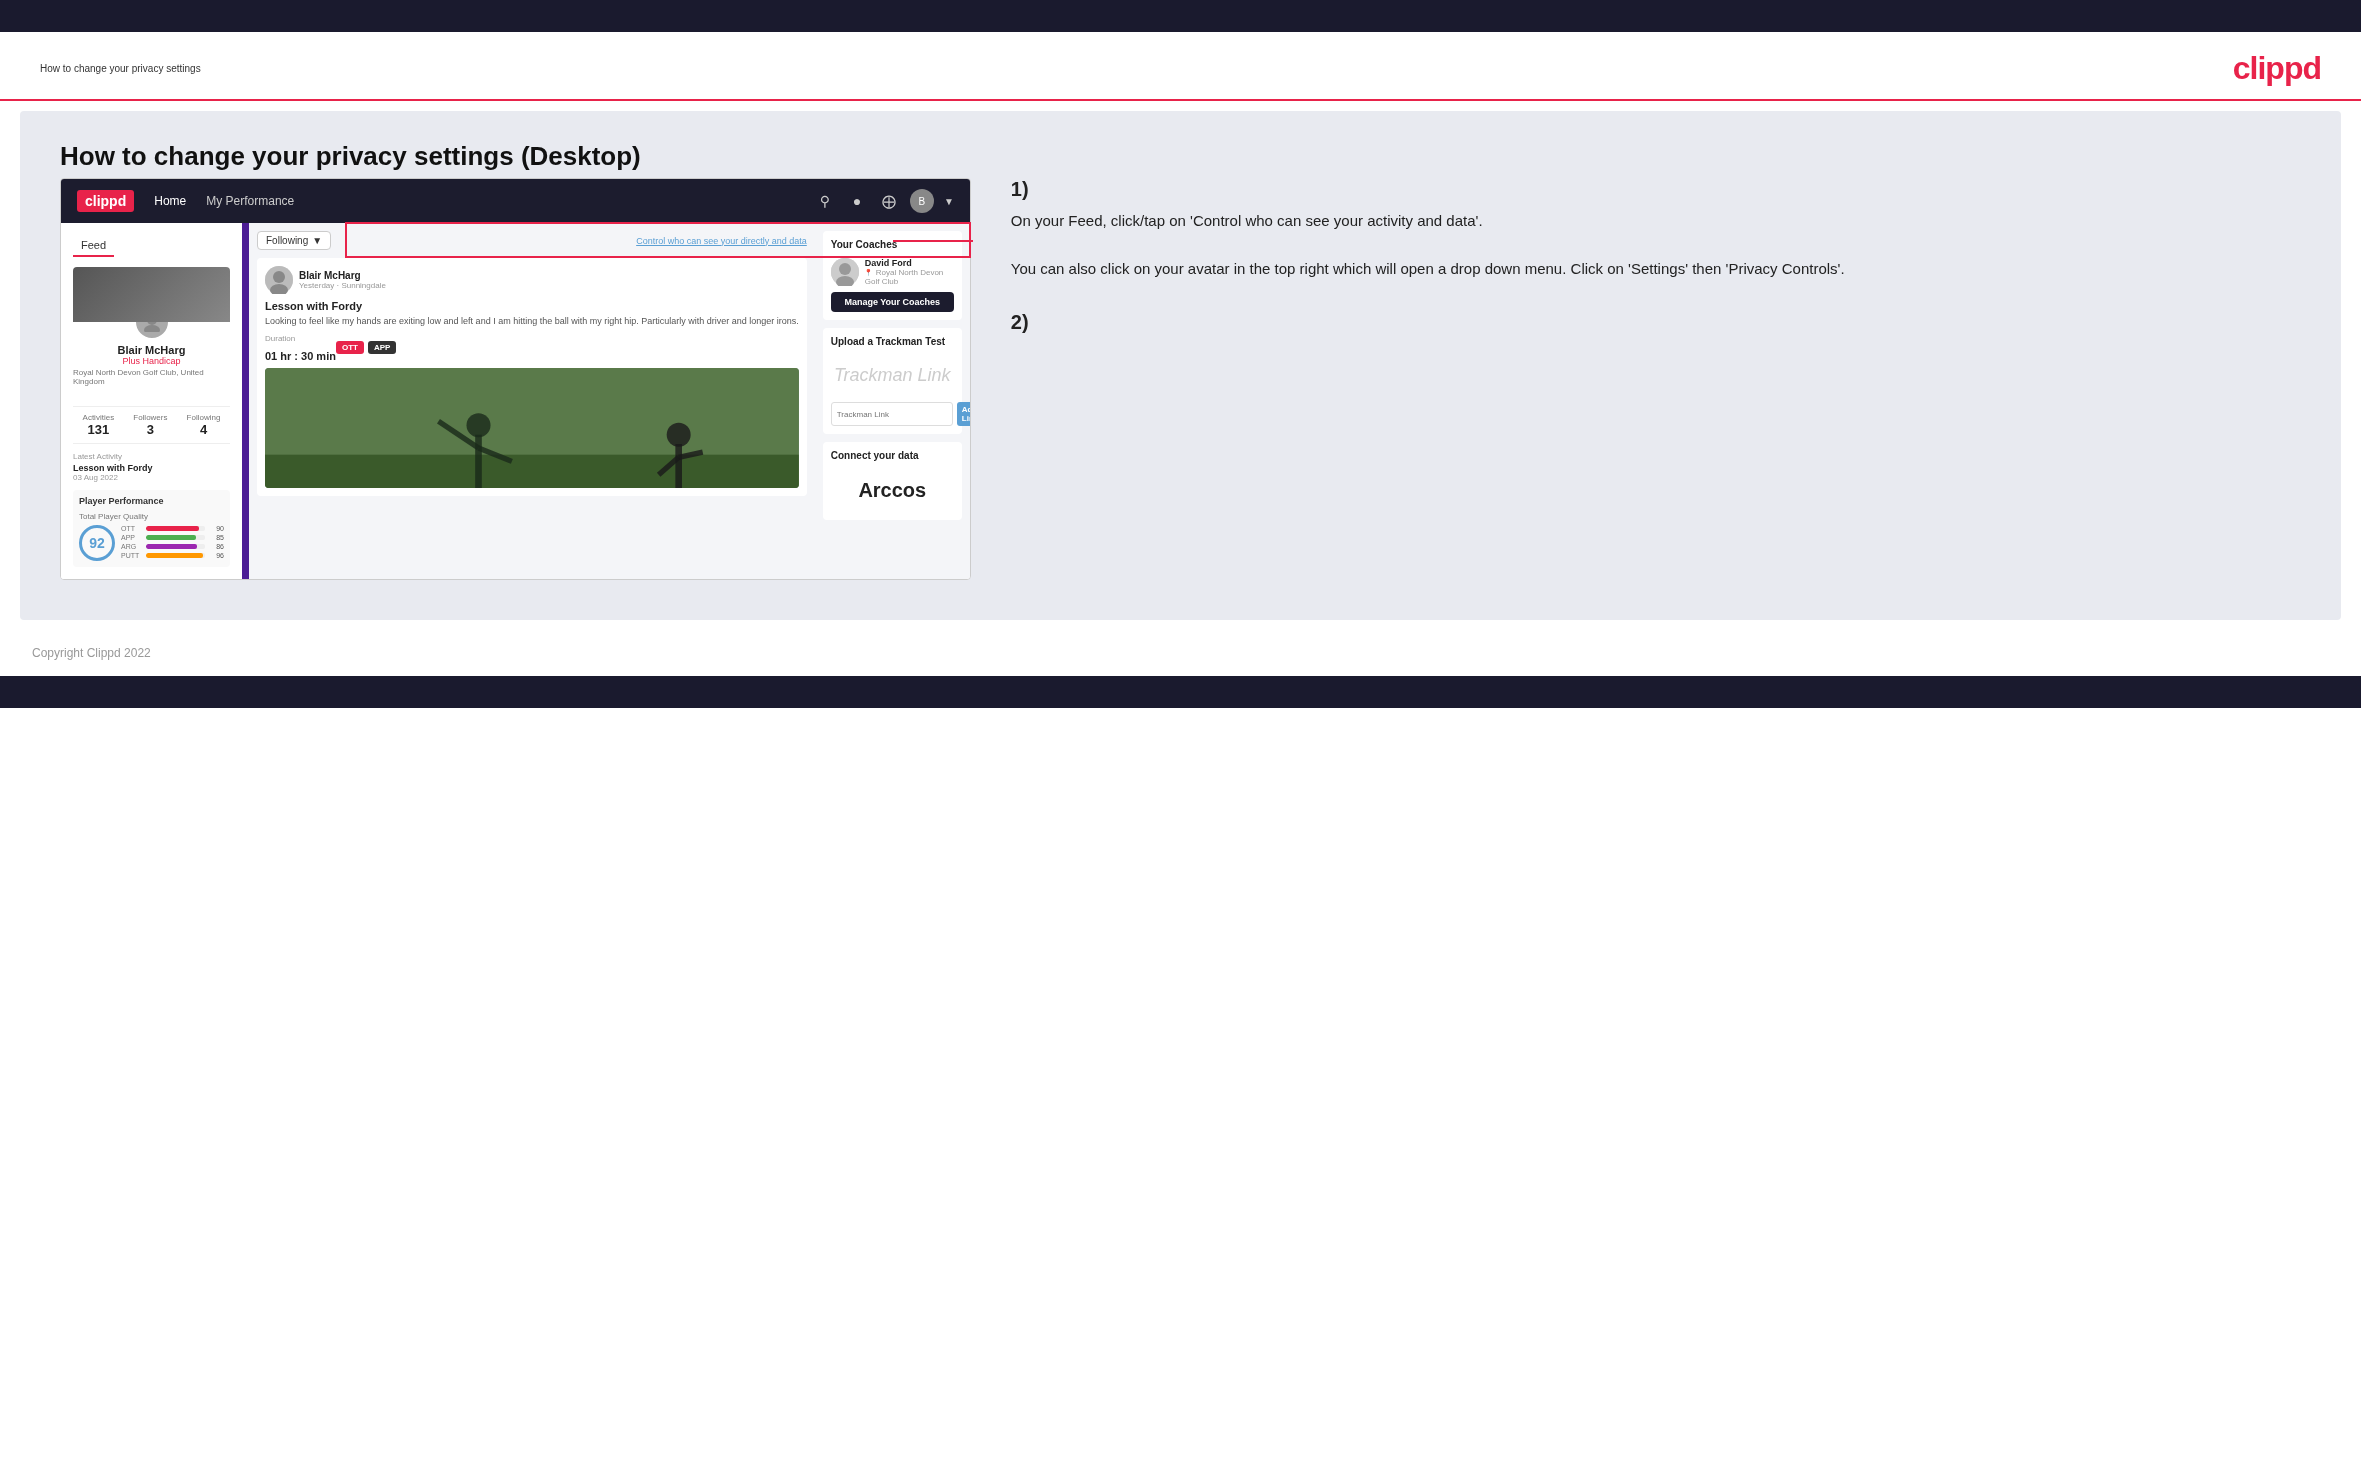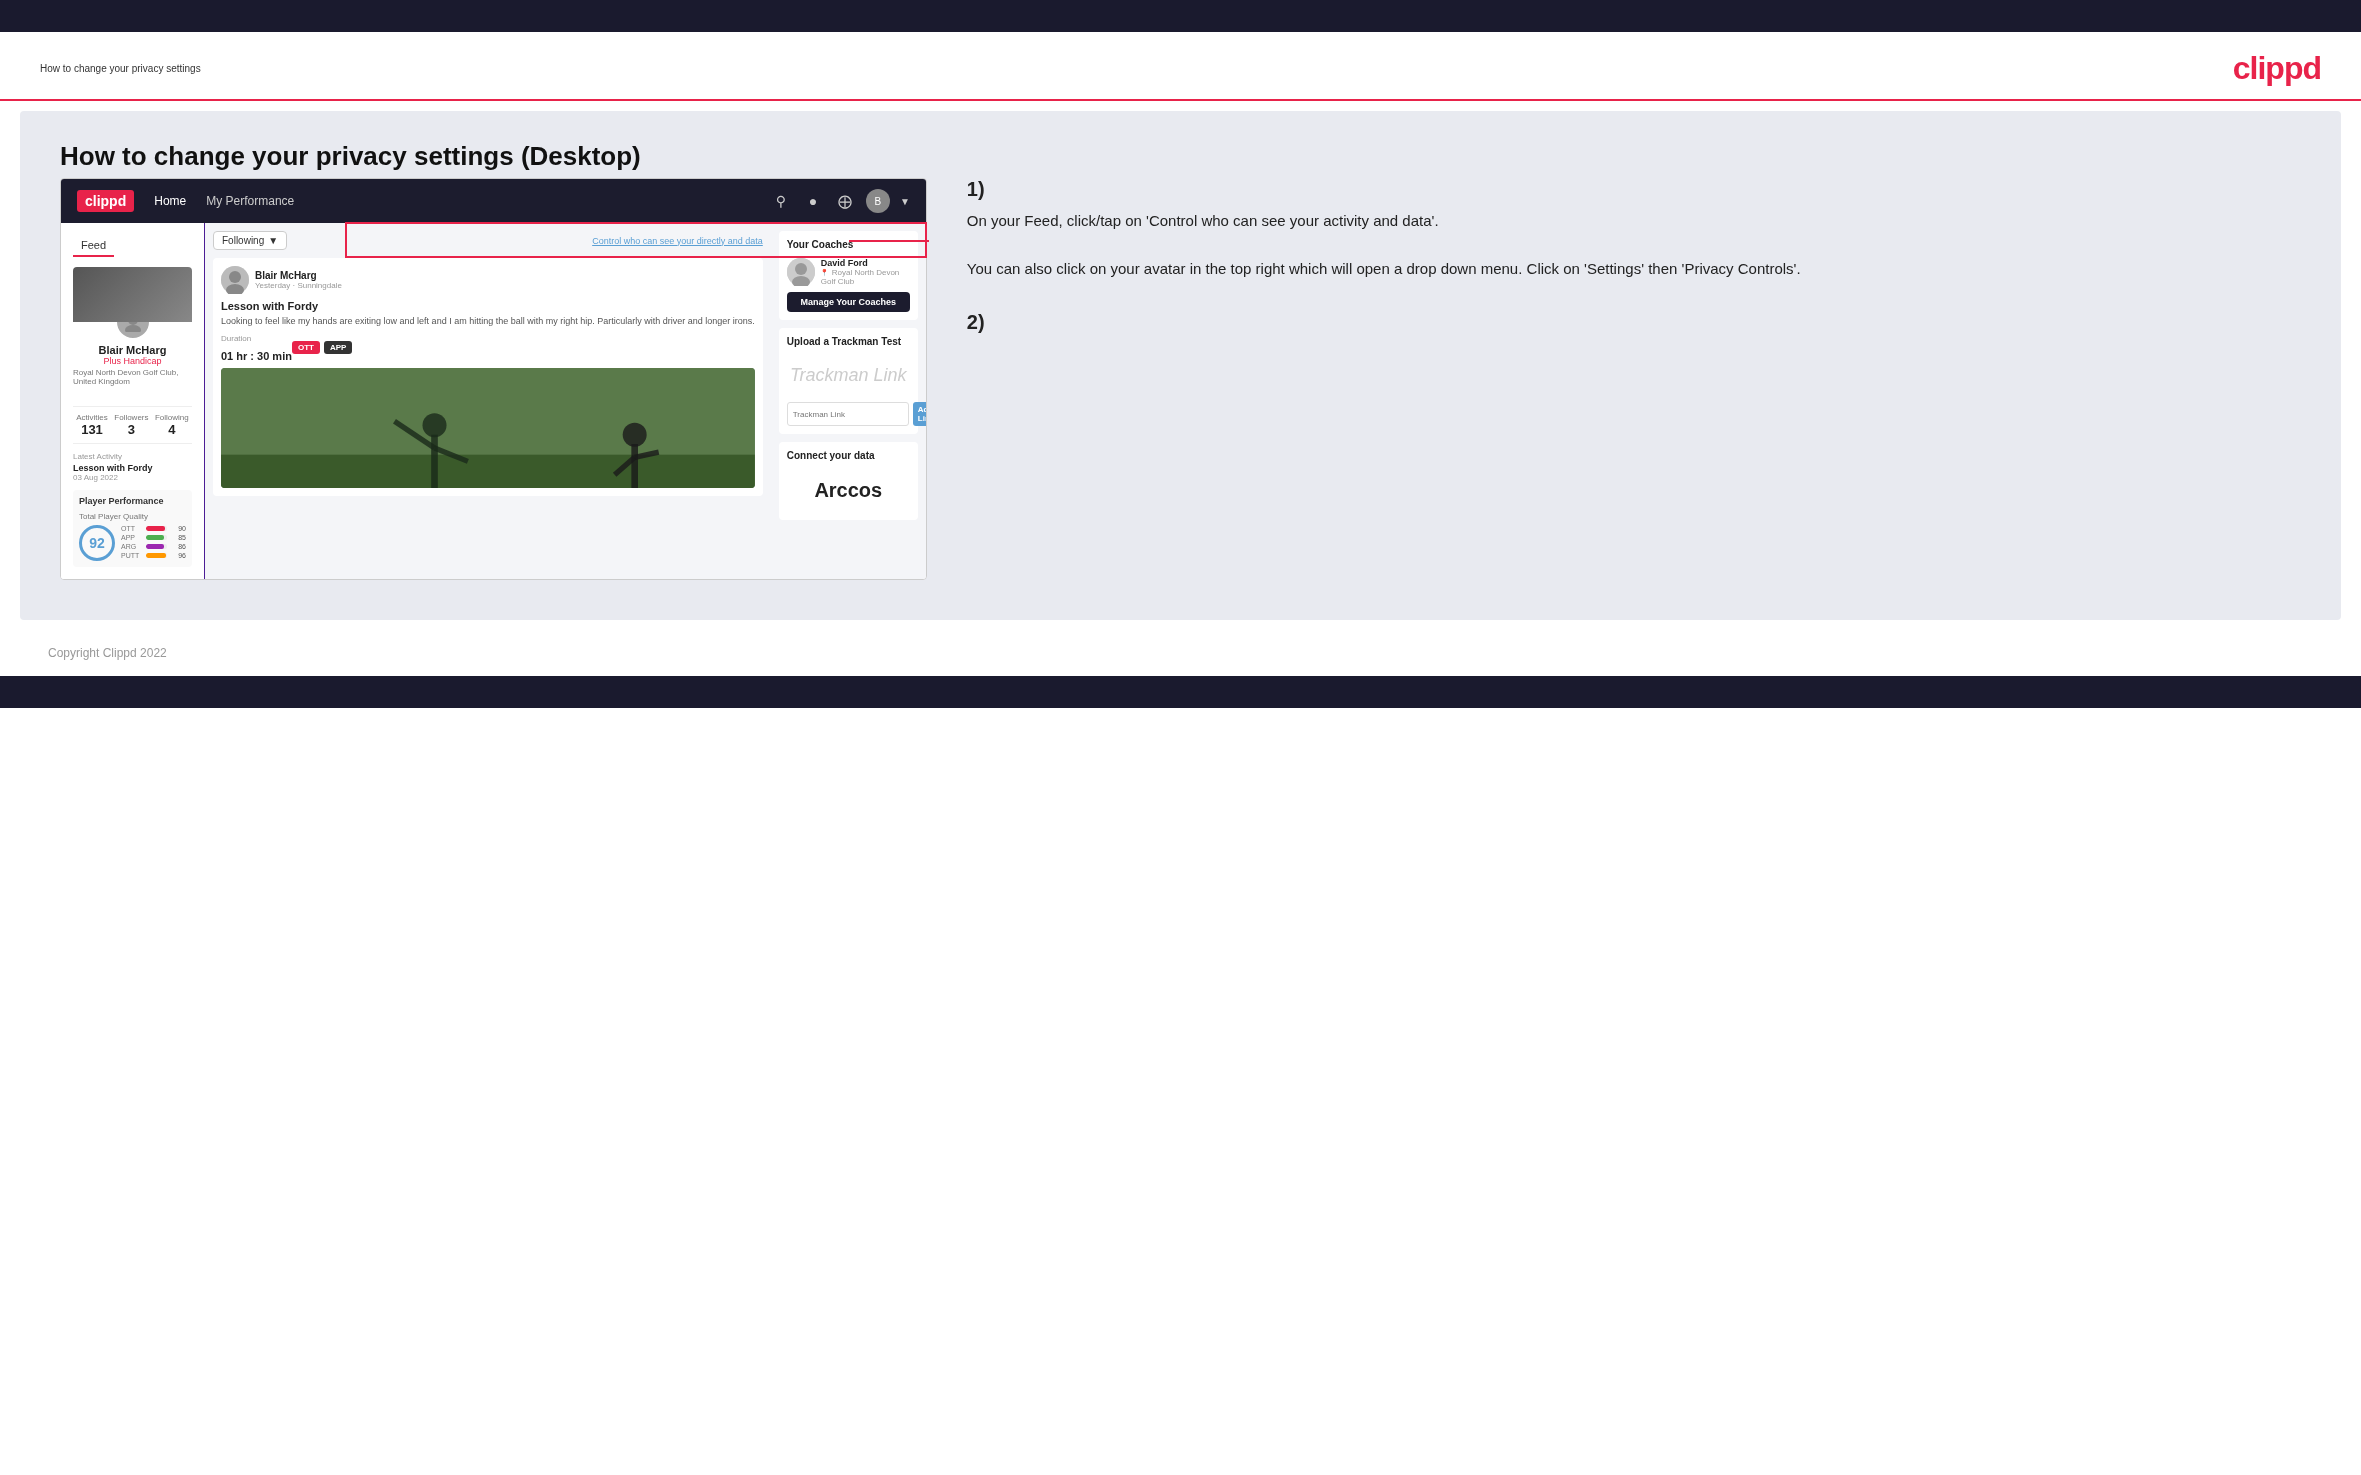--- a/index.html
+++ b/index.html
@@ -126,23 +126,23 @@
     }
 
     
     .app-body {
       display: flex;
       background: #f4f5f8;
     }
 
     
     .app-sidebar {
-      width: 144px;
+      width: 188px;
       background: white;
-      border-right: 1px solid #4c1d95;
+      border-right: 7px solid #4c1d95;
       padding: 12px;
       flex-shrink: 0;
     }
     .feed-tab {
       font-size: 11px;
       color: #333;
       font-weight: 500;
       padding: 4px 8px;
       border-bottom: 2px solid #e8234a;
       display: inline-block;
@@ -513,21 +513,21 @@
       line-height: 1.6;
     }
 
     
     .app-screenshot-wrap {
       position: relative;
     }
 
     
     .footer {
-      padding: 16px 48px;
+      padding: 16px 32px;
       font-size: 12px;
       color: #999;
     }
 
     
     .bottom-bar {
       background: #1a1a2e;
       height: 32px;
     }
   </style>

